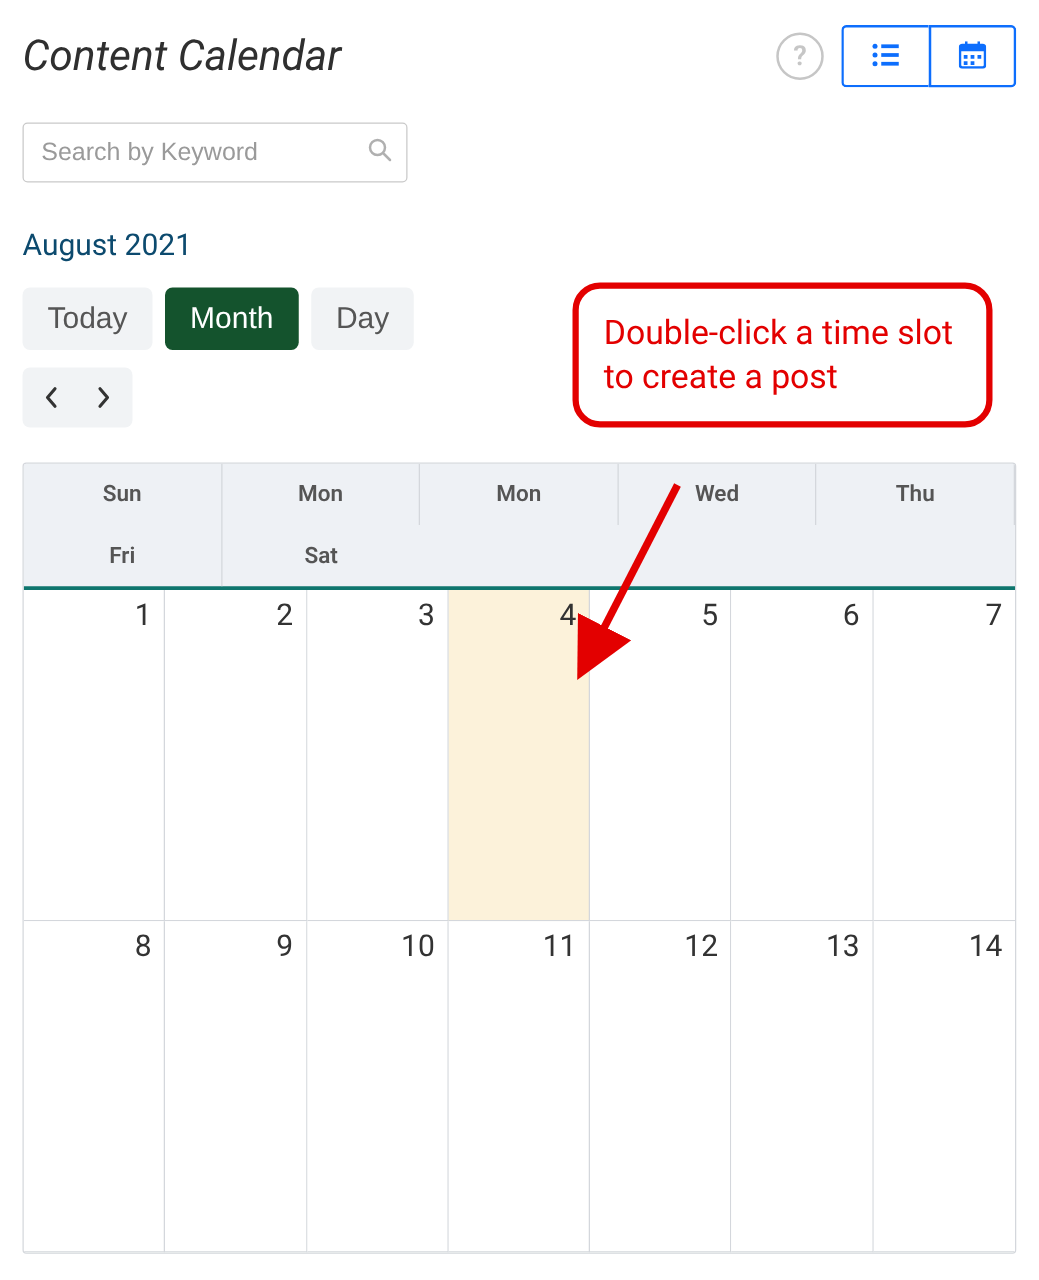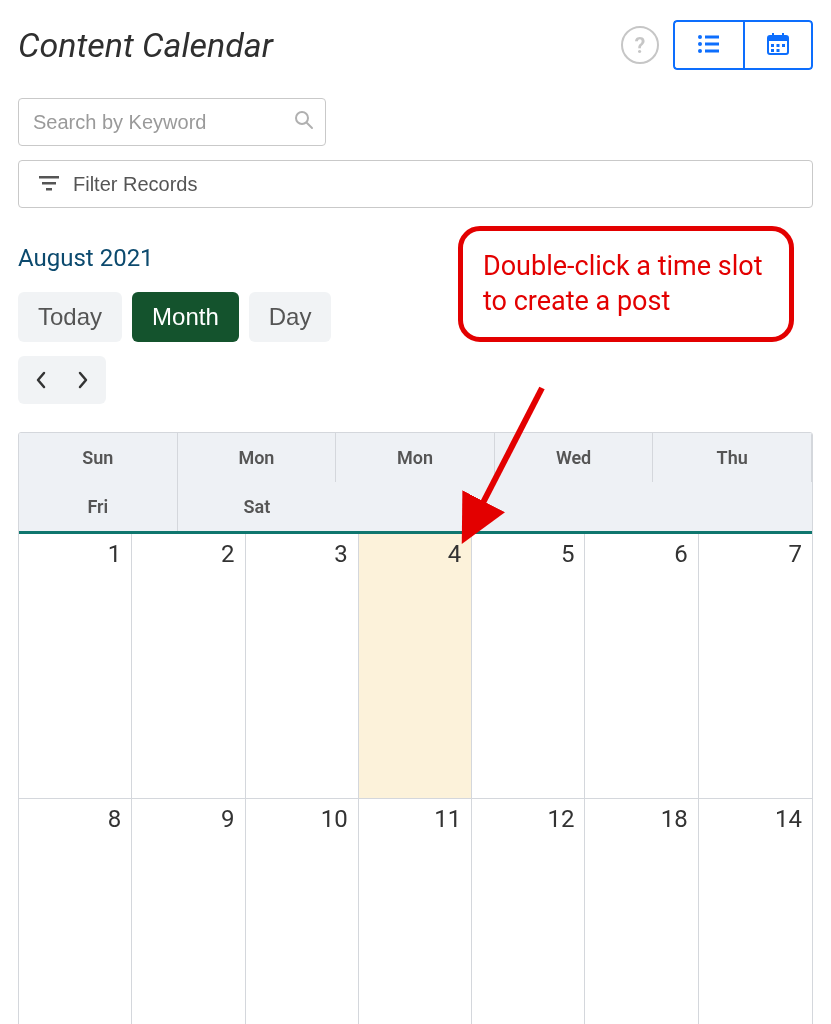--- a/index.html
+++ b/index.html
@@ -273,30 +273,20 @@
 <div class="filter-row">
   <div class="search-wrap">
     <input class="search-input" type="text" placeholder="Search by Keyword" style="">
     <span class="search-icon">
       <svg width="20" height="20" viewBox="0 0 20 20">
         <circle cx="8" cy="8" r="6" fill="none" stroke="#b0b0b0" stroke-width="2"></circle>
         <line x1="13" y1="13" x2="18" y2="18" stroke="#b0b0b0" stroke-width="2" stroke-linecap="round"></line>
       </svg>
     </span>
   </div>
-  <button class="filter-btn">
-    <span>
-      <svg width="20" height="16" viewBox="0 0 20 16">
-        <rect x="0" y="1" width="20" height="2.5" fill="#555"></rect>
-        <rect x="3" y="7" width="14" height="2.5" fill="#555"></rect>
-        <rect x="7" y="13" width="6" height="2.5" fill="#555"></rect>
-      </svg>
-    </span>
-    <span>Filter Records</span>
-  </button>
 </div>
 
 <div class="month-label">August 2021</div>
 
 <div class="mode-row">
   <button class="mode-btn">Today</button>
   <button class="mode-btn primary">Month</button>
   <button class="mode-btn">Day</button>
 </div>
 
@@ -358,21 +348,21 @@
     <div class="cal-cell">
         <span class="cal-date">10</span>
       </div>
     <div class="cal-cell">
         <span class="cal-date">11</span>
       </div>
     <div class="cal-cell">
         <span class="cal-date">12</span>
       </div>
     <div class="cal-cell">
-        <span class="cal-date">18</span>
+        <span class="cal-date">13</span>
       </div>
     <div class="cal-cell">
         <span class="cal-date">14</span>
       </div>
   </div>
 </div>
 
 <div class="callout">
   <span>Double-click a time slot to create a post</span>
 </div>

